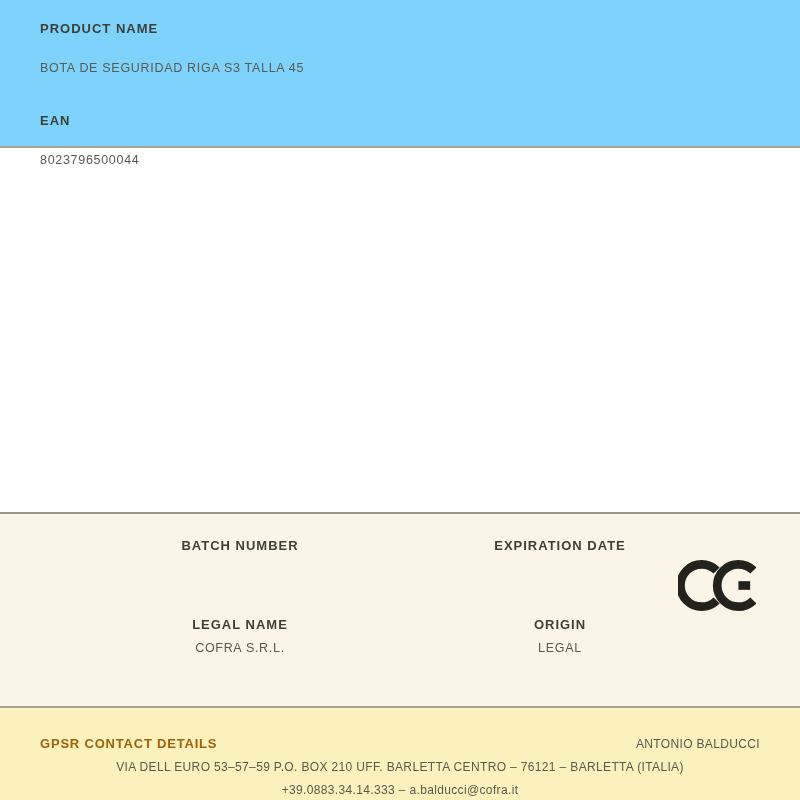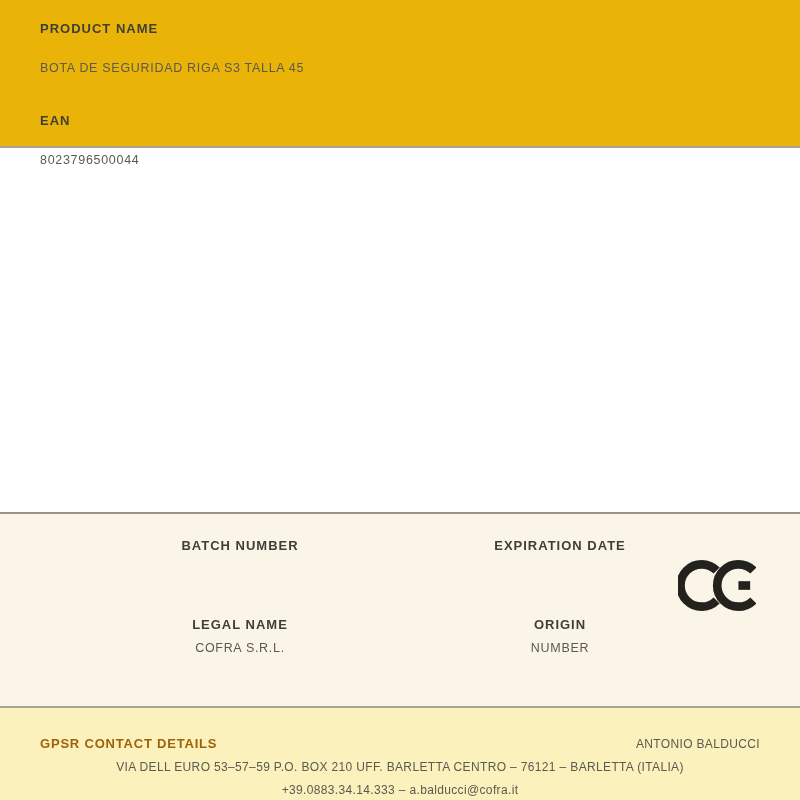--- a/index.html
+++ b/index.html
@@ -7,21 +7,21 @@
   body {
     font-family: "Liberation Sans", sans-serif;
     width: 800px; height: 800px;
     position: relative;
     overflow: hidden;
     background: #ffffff;
   }
   
   .sec-top {
     height: 148px;
-    background: #eab308;
+    background: #7dd3fc;
     border-bottom: 2px solid #a6a298;
     padding: 21px 40px 0 40px;
   }
   .sec-middle {
     height: 366px;
     background: #ffffff;
     border-bottom: 2px solid #98948a;
   }
   .sec-lower {
     height: 194px;
@@ -123,21 +123,21 @@
       <div class="v-label"></div>
     </div>
   </div>
   <div class="cols row-2">
     <div class="col">
       <div class="h-label">LEGAL NAME</div>
       <div class="v-label">COFRA S.R.L.</div>
     </div>
     <div class="col">
       <div class="h-label">ORIGIN</div>
-      <div class="v-label">NUMBER</div>
+      <div class="v-label">LEGAL</div>
     </div>
   </div>
   <div class="ce-mark" role="img" aria-label="CE marking">
     <svg viewBox="0 0 152 100" xmlns="http://www.w3.org/2000/svg">
       <g fill="none" stroke="#23221d" stroke-width="17" stroke-linecap="butt">
         <path d="M 75.3 20.7 A 41.5 41.5 0 1 0 75.3 79.3"></path>
         <path d="M 147.3 20.7 A 41.5 41.5 0 1 0 147.3 79.3"></path>
         <path d="M 118 50 L 141 50"></path>
       </g>
     </svg>

